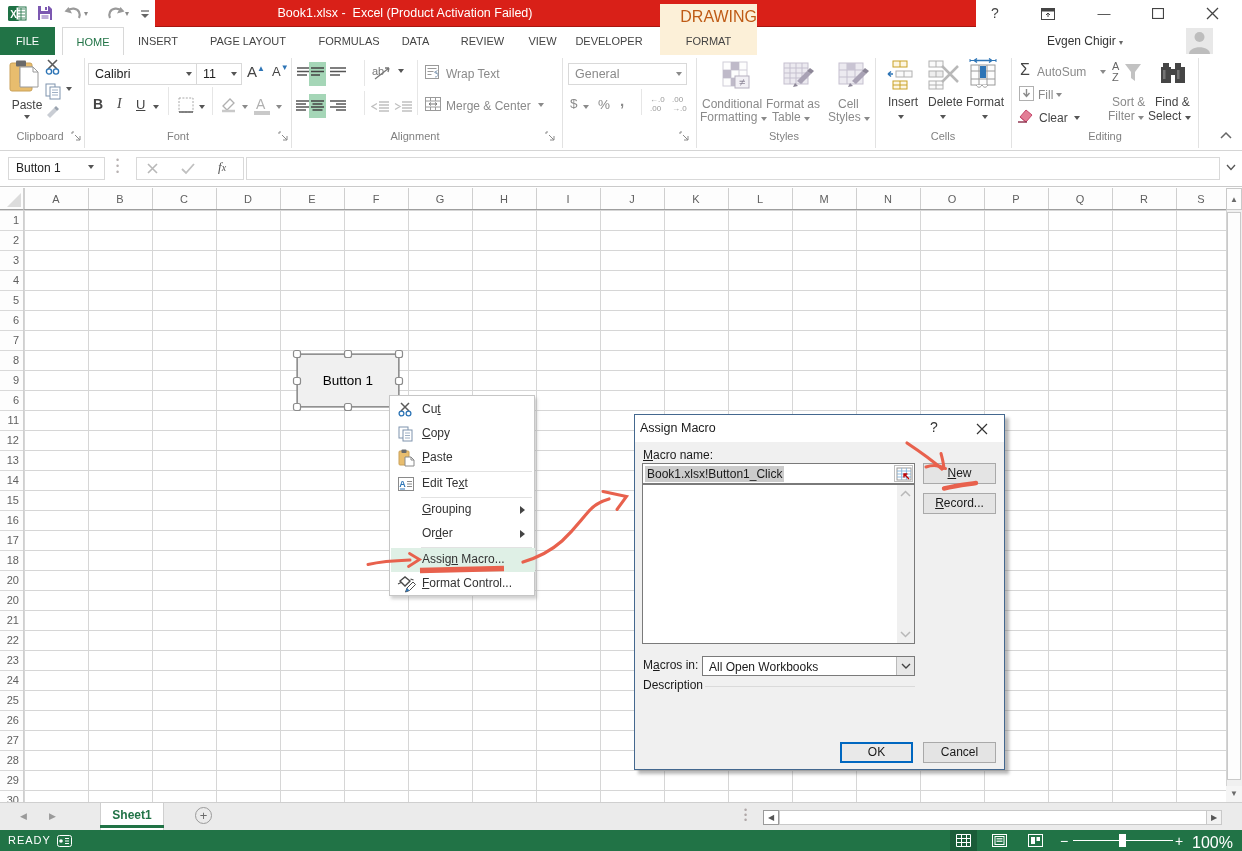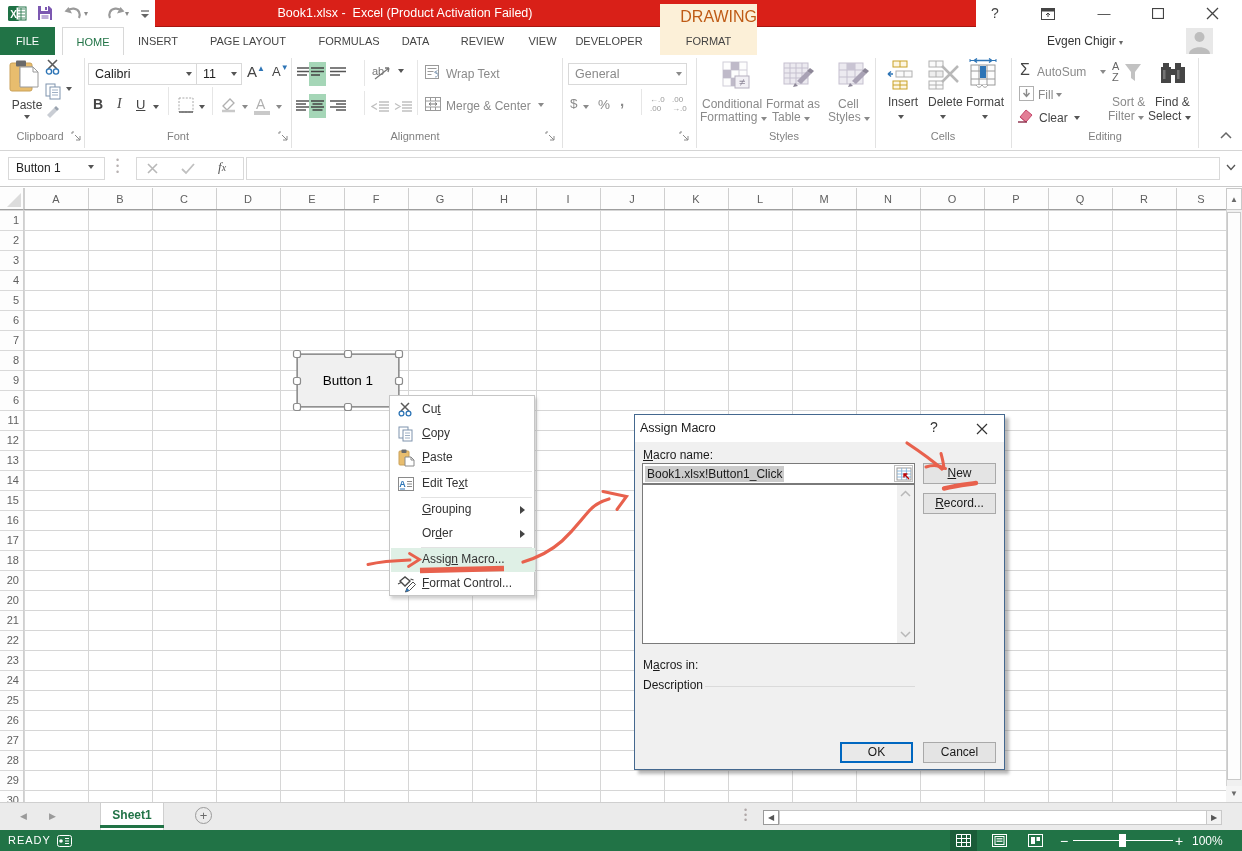--- a/index.html
+++ b/index.html
@@ -495,21 +495,21 @@
   </svg>
   <svg class="abs" style="left:1028px;top:834px" width="15" height="13" viewBox="0 0 15 13">
     <rect x="0.5" y="0.5" width="14" height="12" fill="none" stroke="#fff"></rect>
     <rect x="3" y="3" width="4" height="7" fill="#fff"></rect>
       <rect x="8.5" y="3" width="3.5" height="4" fill="#fff"></rect>
   </svg>
   <div class="abs" style="left:1060px;top:833px;font-size:14px;color:#fff;">−</div>
   <div class="abs" style="left:1073px;top:840px;width:100px;height:1px;background:#fff;"></div>
   <div class="abs" style="left:1119px;top:834px;width:7px;height:13px;background:#fff;"></div>
   <div class="abs" style="left:1175px;top:833px;font-size:14px;color:#fff;">+</div>
-  <div class="abs" style="left:1192px;top:834px;font-size:12px;color:#fff;text-align:right;">100%</div>
+  <div class="abs" style="left:1192px;top:834px;font-size:16px;color:#fff;text-align:right;">100%</div>
 
   <div class="abs" style="left:297px;top:354px;width:102px;height:53px;background:#f0f0f0;border:1px solid #9c9c9c;"></div>
   <div class="abs" style="left:297px;top:354px;width:102px;height:53px;line-height:53px;text-align:center;font-size:13.5px;color:#000;">Button 1</div>
 
   <svg class="abs" style="left:290px;top:347px;pointer-events:none" width="118" height="68" viewBox="0 0 118 68">
     <rect x="7" y="7" width="102" height="53" fill="none" stroke="#8c8c8c" stroke-width="1.3"></rect>
     <g fill="#fff" stroke="#8c8c8c" stroke-width="1.2">
       <rect x="3.5" y="3.5" width="7" height="7" rx="2"></rect>
       <rect x="54.5" y="3.5" width="7" height="7" rx="2"></rect>
       <rect x="105.5" y="3.5" width="7" height="7" rx="2"></rect>
@@ -603,20 +603,26 @@
       <div style="position:absolute;right:0;top:0;width:17px;height:158px;background:#f0f0f0;">
         <svg style="position:absolute;top:5px;left:3px" width="11" height="7" viewBox="0 0 11 7">
             <path d="M1 6 L5.5 1.5 L10 6" stroke="#b8b8b8" stroke-width="1.5" fill="none"></path>
           </svg>
         <svg style="position:absolute;bottom:5px;left:3px" width="11" height="7" viewBox="0 0 11 7">
             <path d="M1 1 L5.5 5.5 L10 1" stroke="#b8b8b8" stroke-width="1.5" fill="none"></path>
           </svg>
       </div>
     </div>
     <div class="abs" style="left:8px;top:243px;font-size:12px;color:#1a1a1a;">M<u>a</u>cros in:</div>
+    <div class="abs" style="left:67px;top:241px;width:213px;height:20px;background:#fff;border:1px solid #7a7a7a;">
+      <span style="position:absolute;left:6px;top:3px;font-size:12px;color:#1a1a1a;">All Open Workbooks</span>
+      <span style="position:absolute;right:0;top:0;width:18px;height:18px;background:#e7e7e7;border-left:1px solid #bababa;"><svg width="18" height="18" viewBox="0 0 18 18">
+            <path d="M5 7 L9 11 L13 7" stroke="#444" stroke-width="1.4" fill="none"></path>
+          </svg></span>
+    </div>
     <div class="abs" style="left:8px;top:263px;font-size:12px;color:#1a1a1a;">Description</div>
     <div class="abs" style="left:70px;top:271px;width:210px;height:1px;background:#dadada;"></div>
     <div class="abs" style="left:205px;top:327px;width:73px;height:21px;background:#e9e9e9;border:2px solid #0067c0;text-align:center;font-size:12px;color:#1a1a1a;line-height:17px;">OK</div>
     <div class="abs" style="left:288px;top:327px;width:73px;height:21px;background:#e4e4e4;border:1px solid #a9a9a9;text-align:center;font-size:12px;color:#1a1a1a;line-height:19px;">Cancel</div>
     <div class="abs" style="left:288px;top:48px;width:73px;height:21px;background:#e4e4e4;border:1px solid #a9a9a9;text-align:center;font-size:12px;color:#1a1a1a;line-height:19px;"><u>N</u>ew</div>
     <div class="abs" style="left:288px;top:78px;width:73px;height:21px;background:#e4e4e4;border:1px solid #a9a9a9;text-align:center;font-size:12px;color:#1a1a1a;line-height:19px;"><u>R</u>ecord...</div>
   </div>
 
   <div class="abs" style="left:1226px;top:188px;width:16px;height:614px;background:#f0f0f0;border-left:1px solid #d4d4d4;"></div>
   <div class="abs" style="left:1226px;top:188px;width:16px;height:22px;background:#fdfdfd;border:1px solid #c9c9c9;color:#6a6a6a;font-size:8px;text-align:center;line-height:21px;">▲</div>

